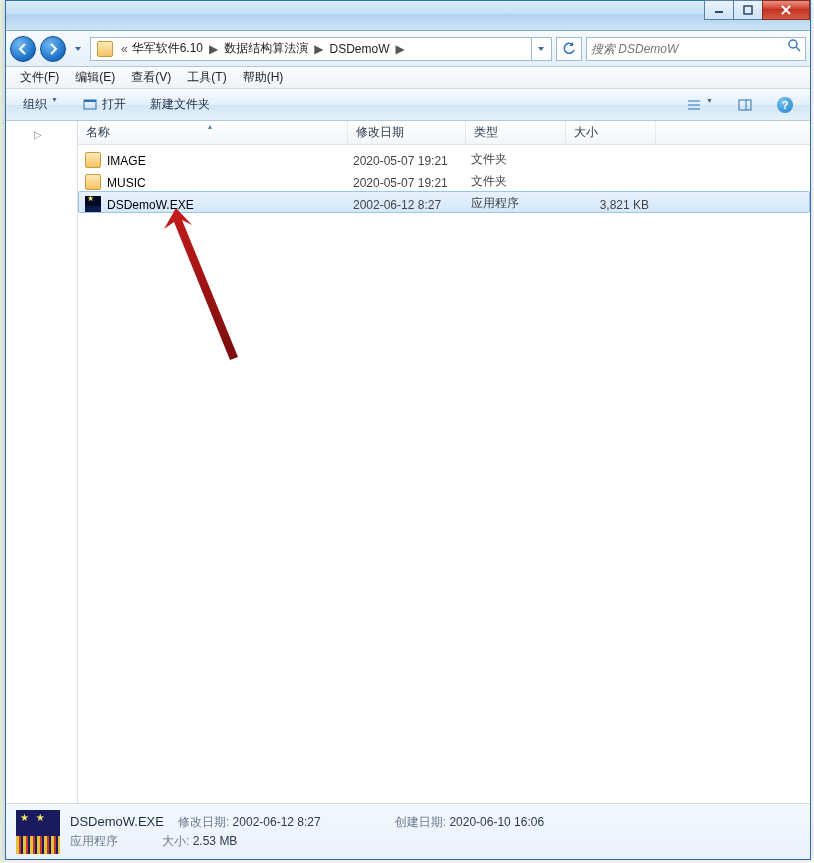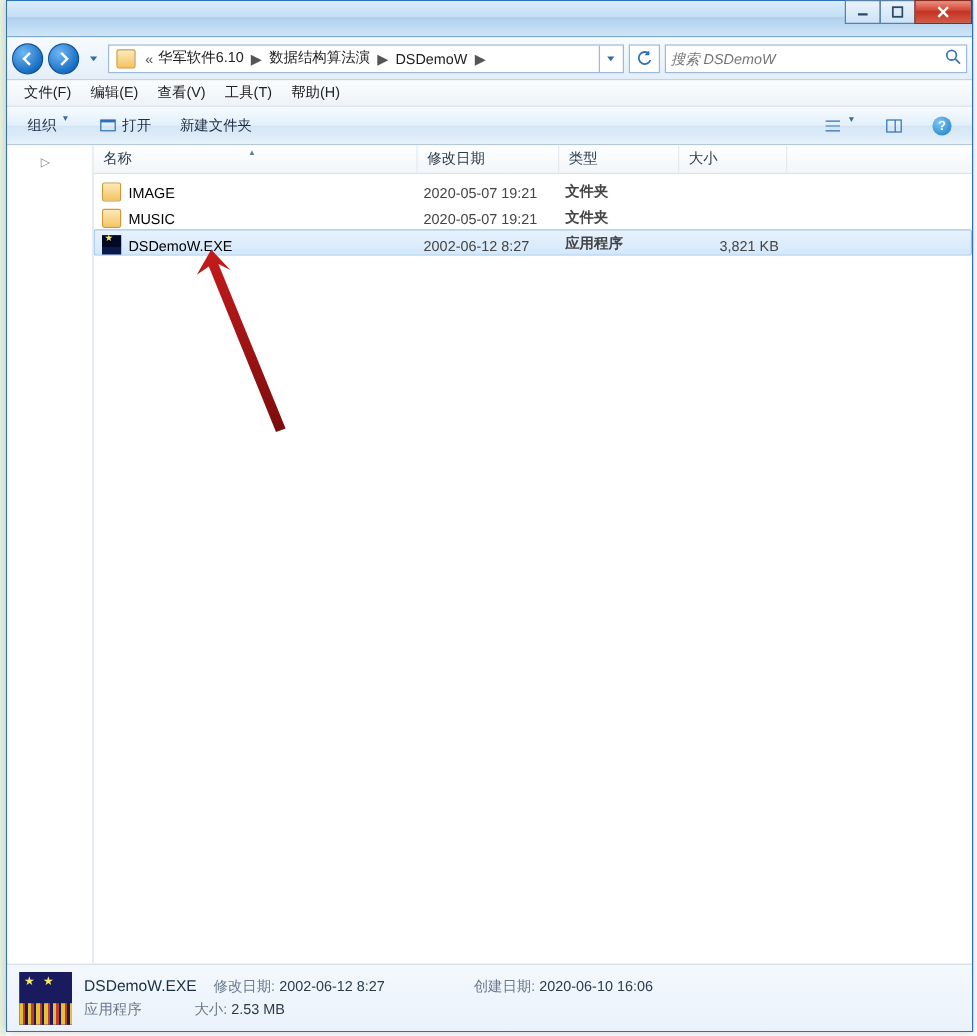--- a/index.html
+++ b/index.html
@@ -87,22 +87,22 @@
   .breadcrumb .lead{color:#555;padding-left:4px;}
   .bc-drop{
     width:18px;height:22px;border-left:1px solid #9db9d4;
     display:flex;align-items:center;justify-content:center;color:#3a6a9a;
   }
   .refresh-btn{
     width:26px;height:24px;border:1px solid #9db9d4;background:#fff;
     display:flex;align-items:center;justify-content:center;color:#2a71b9;
   }
   .searchbox{
-    width:252px;height:24px;border:1px solid #9db9d4;background:#fff;
-    display:flex;align-items:center;padding:0 4px;
+    width:220px;height:24px;border:1px solid #9db9d4;background:#fff;
+    display:flex;padding:0 4px;
   }
   .searchbox input{
     flex:1;border:none;outline:none;font-style:italic;color:#888;font-size:12px;background:transparent;
   }
   .searchbox .mag{color:#3d77b3;}
 
   
   .menubar{
     height:22px;background:linear-gradient(to bottom,#fbfcfd,#eef3f8);
     border-bottom:1px solid #d0dae4;
@@ -183,21 +183,21 @@
       repeating-linear-gradient(90deg,#e2c23a 0 2px,transparent 2px 3px);
     background-size:100% 100%, 100% 40%;
     background-position:0 0, 0 60%;
     background-repeat:no-repeat;
   }
   .exe-ic::after{
     content:"★";position:absolute;left:2px;top:-2px;font-size:8px;color:#f5e966;
   }
   .row .c-name{width:246px;}
   .row .c-date{width:118px;color:#444;}
-  .row .c-type{width:100px;color:#444;font-weight:bold;}
+  .row .c-type{width:100px;color:#444;}
   .row .c-size{width:90px;text-align:right;padding-right:12px;color:#444;}
 
   
   .red-arrow{
     position:absolute;left:82px;top:60px;pointer-events:none;
   }
 
   
   .details{
     height:56px;border-top:1px solid #d0dae4;

